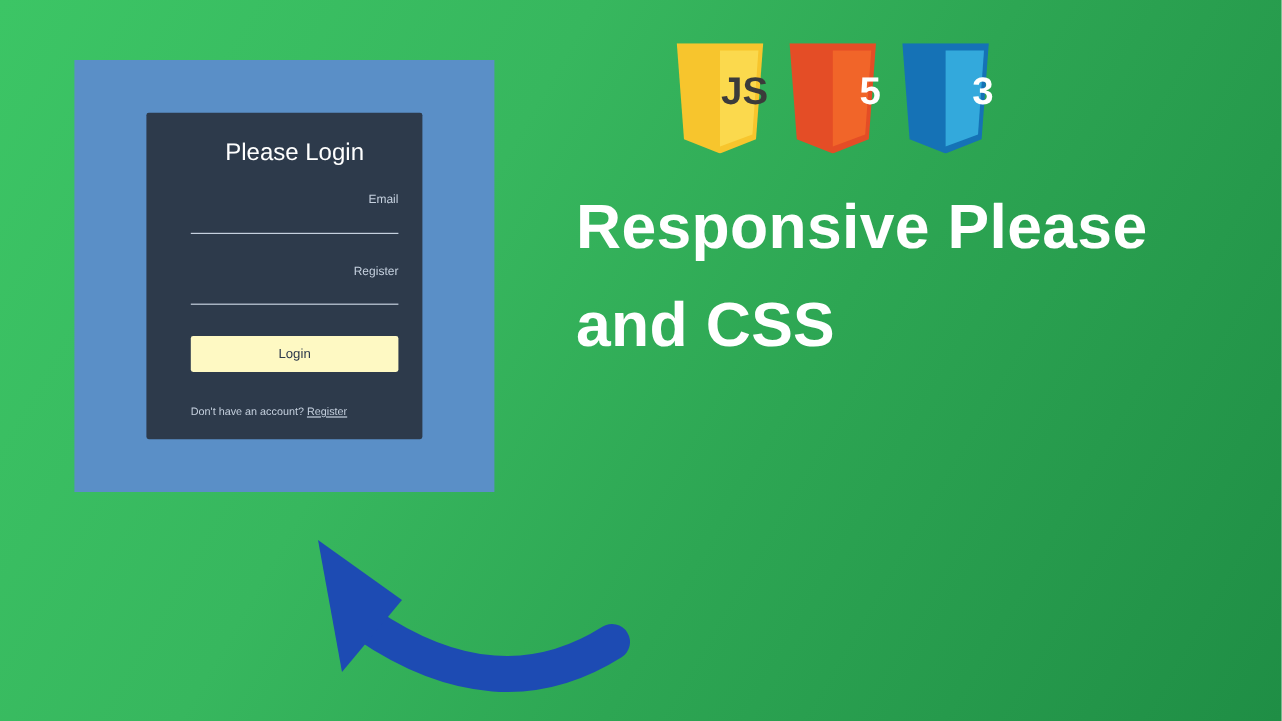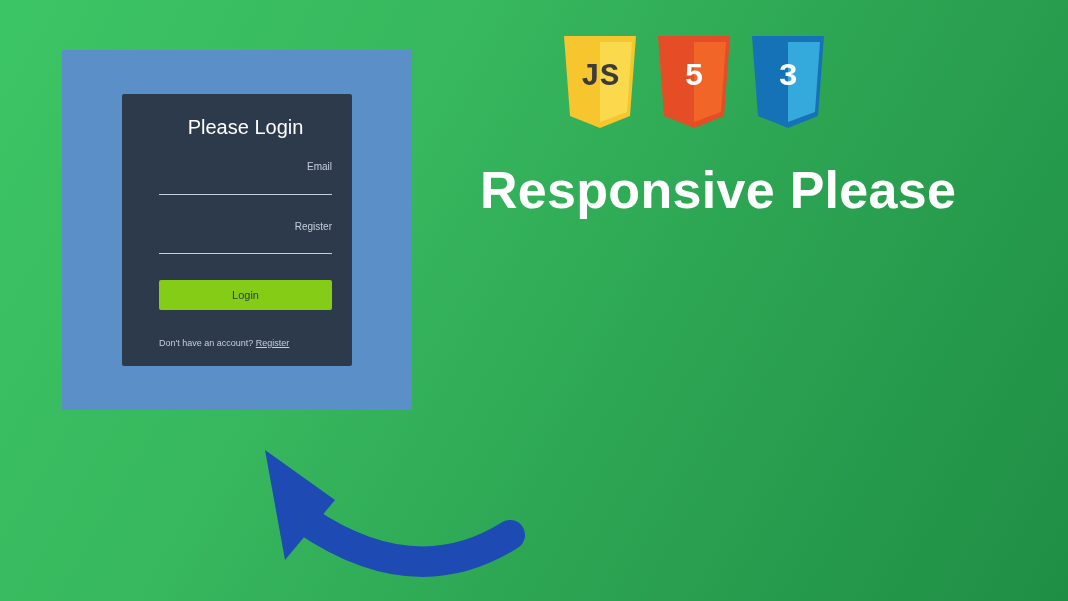--- a/index.html
+++ b/index.html
@@ -51,21 +51,21 @@
   border: none;
   border-bottom: 1px solid #c5d0de;
   outline: none;
   color: #fff;
   font-size: 11px;
   margin-bottom: 26px;
 }
 .login-btn {
   width: 100%;
   height: 30px;
-  background: #84cc16;
+  background: #fef9c3;
   color: #2d3a4b;
   border: none;
   border-radius: 2px;
   font-size: 11px;
   cursor: pointer;
   margin-bottom: 28px;
 }
 .footer-text {
   font-size: 9px;
   color: #c5d0de;
@@ -87,24 +87,24 @@
   width: 80px;
   height: 92px;
   position: relative;
 }
 .shield svg { width: 80px; height: 92px; }
 .shield-text {
   position: absolute;
   top: 22px;
   left: 0;
   width: 100%;
-  text-align: center;
+  text-align: right;
   color: #fff;
   font-weight: 700;
-  font-family: Liberation Mono, monospace;
+  font-family: Liberation Sans, sans-serif;
 }
 .shield-js .shield-text { font-size: 32px; color: #3b3b3b; }
 .shield-h5 .shield-text, .shield-c3 .shield-text { font-size: 32px; }
 
 
 .headline {
   position: absolute;
   left: 480px;
   top: 150px;
   width: 560px;
@@ -166,20 +166,21 @@
     <svg viewBox="0 0 80 92">
       <polygon points="4,0 76,0 70,80 40,92 10,80" fill="#1572b6"></polygon>
       <polygon points="40,6 72,6 67,76 40,86" fill="#33a9dc"></polygon>
     </svg>
     <div class="shield-text">3</div>
   </div>
 </div>
 
 <div class="headline">
   <span>Responsive Please</span>
+  <span>and CSS</span>
 </div>
 
 <div class="arrow-wrap">
   <svg viewBox="0 0 310 200">
     <path d="M 295 135 Q 200 195 90 120" stroke="#1d4bb3" stroke-width="30" fill="none" stroke-linecap="round"></path>
     <polygon points="50,50 120,100 70,160" fill="#1d4bb3"></polygon>
   </svg>
 </div>
 
 </body></html>

